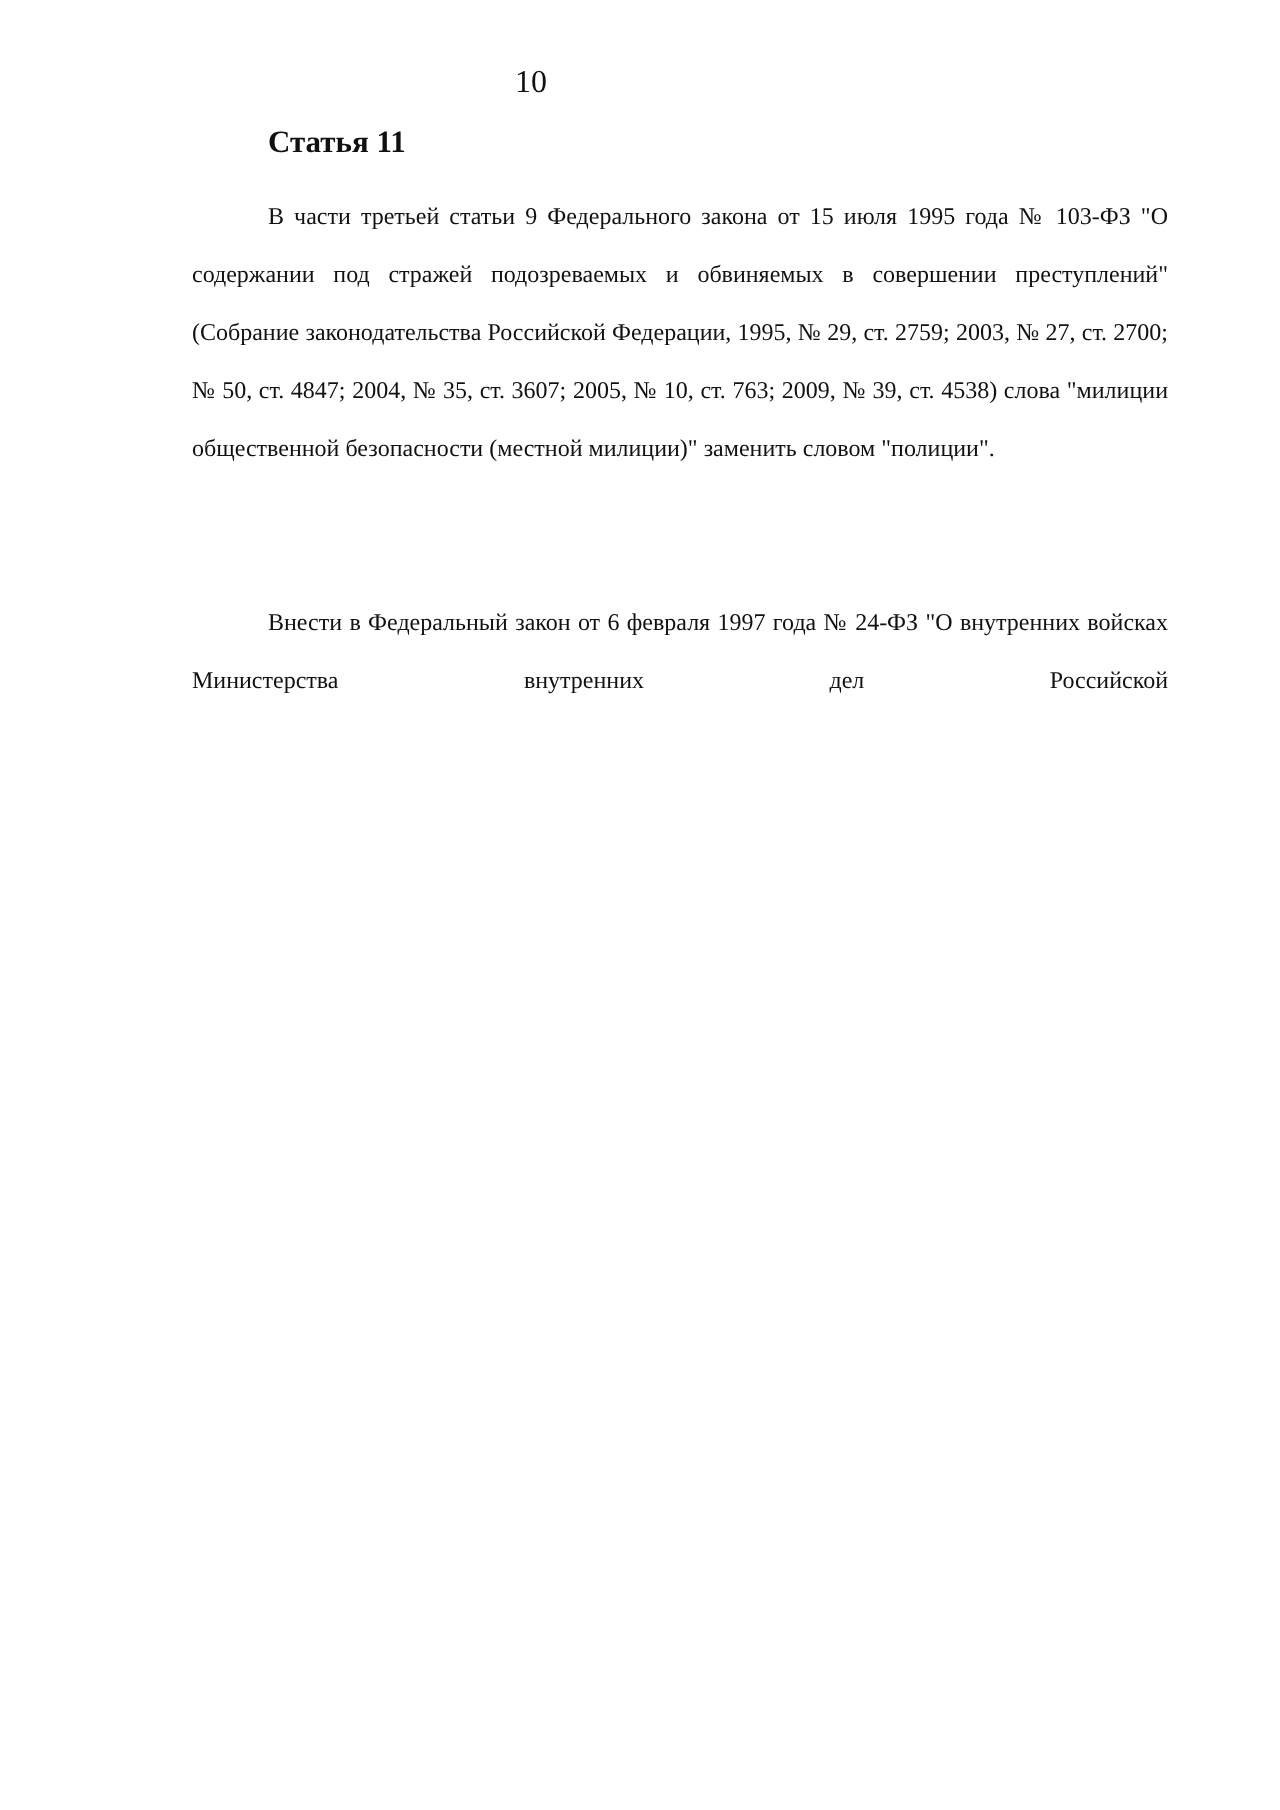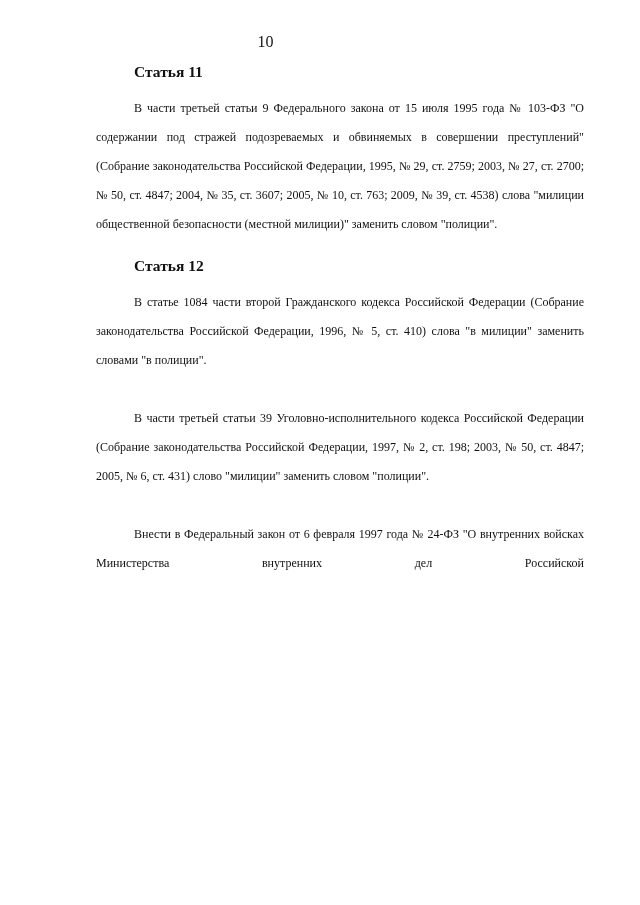--- a/index.html
+++ b/index.html
@@ -59,30 +59,23 @@
 
 <div class="content">
 
   <div class="article">
     <p class="article-heading">Статья 11</p>
     <div class="gap-after-heading"></div>
     <p class="article-body">В части третьей статьи 9 Федерального закона от 15 июля 1995 года № 103-ФЗ "О содержании под стражей подозреваемых и обвиняемых в совершении преступлений" (Собрание законодательства Российской Федерации, 1995, № 29, ст. 2759; 2003, № 27, ст. 2700; № 50, ст. 4847; 2004, № 35, ст. 3607; 2005, № 10, ст. 763; 2009, № 39, ст. 4538) слова "милиции общественной безопасности (местной милиции)" заменить словом "полиции".</p>
     <div class="gap-after-body"></div>
   </div>
 
-  <div class="article">
-    <p class="article-heading">Статья 12</p>
-    <div class="gap-after-heading"></div>
-    <p class="article-body">В статье 1084 части второй Гражданского кодекса Российской Федерации (Собрание законодательства Российской Федерации, 1996, № 5, ст. 410) слова "в милиции" заменить словами "в полиции".</p>
-    <div class="gap-after-body"></div>
-  </div>
 
   <div class="article">
     <div class="gap-after-heading"></div>
-    <p class="article-body">В части третьей статьи 39 Уголовно-исполнительного кодекса Российской Федерации (Собрание законодательства Российской Федерации, 1997, № 2, ст. 198; 2003, № 50, ст. 4847; 2005, № 6, ст. 431) слово "милиции" заменить словом "полиции".</p>
     <div class="gap-after-body"></div>
   </div>
 
   <div class="article">
     <div class="gap-after-heading"></div>
     <p class="article-body" style="text-align-last: justify;">Внести в Федеральный закон от 6 февраля 1997 года № 24-ФЗ "О внутренних войсках Министерства внутренних дел Российской</p>
   </div>
 
 </div>
 

